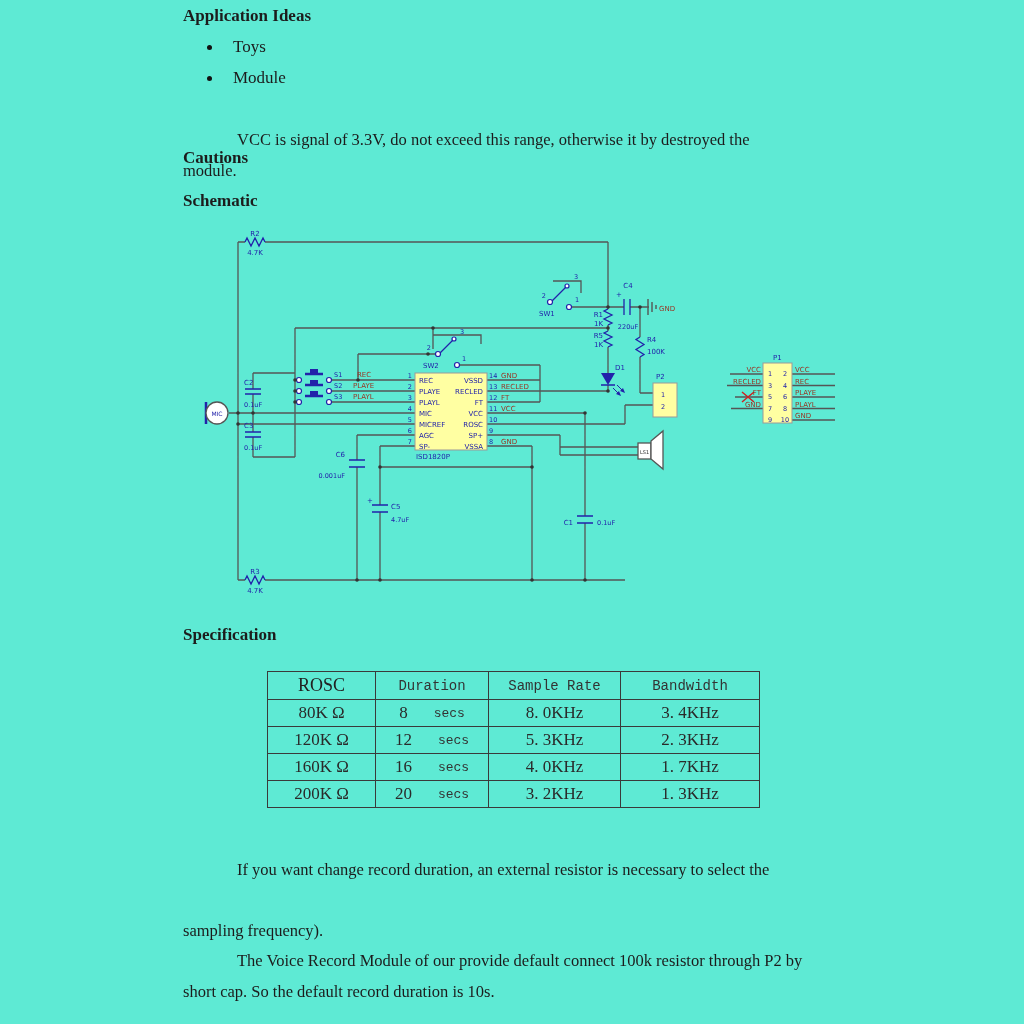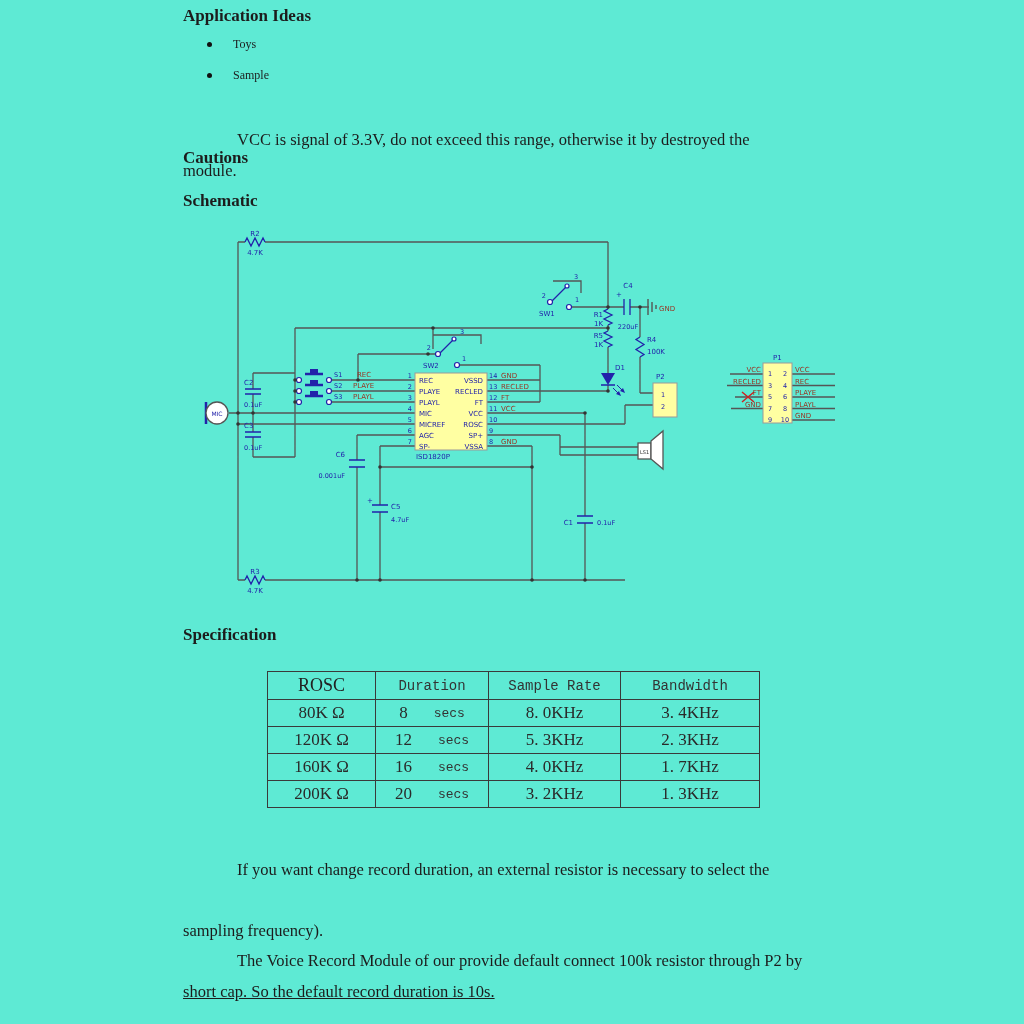--- a/index.html
+++ b/index.html
@@ -3,21 +3,21 @@
 <meta charset="utf-8">
 <style>
   html,body{margin:0;padding:0;background:#fff;}
   #page{position:relative;width:1024px;height:1024px;background:#5eead4;overflow:hidden;
         font-family:"Liberation Serif",serif;color:#1c1c1c;}
   .abs{position:absolute;}
   .h{font-weight:bold;font-size:17px;}
   .body-line{font-size:16.5px;white-space:nowrap;}
   .bullet-row{display:flex;align-items:center;}
   .bullet-dot{width:5px;height:5px;border-radius:50%;background:#111;margin-right:21px;}
-  .bullet-text{font-size:12px;}
+  .bullet-text{font-size:17px;}
   
   #spec-table{border-collapse:collapse;table-layout:fixed;}
   #spec-table th,#spec-table td{border:1.6px solid #3a3a3a;padding:0;text-align:center;vertical-align:middle;}
   #spec-table th{height:27px;font-weight:normal;}
   #spec-table td{height:26px;}
   .th-rosc{font-family:"Liberation Serif",serif;font-size:18px;color:#222;}
   .th-mono{font-family:"Liberation Mono",monospace;font-size:14px;color:#333;}
   .td-rosc,.td-val{font-family:"Liberation Serif",serif;font-size:17px;color:#2a2a2a;}
   .dur-cell{display:flex;align-items:center;justify-content:center;gap:14px;}
   .dur-num{font-family:"Liberation Serif",serif;font-size:17px;color:#2a2a2a;}
@@ -31,21 +31,21 @@
 <div id="page">
 
   <div class="abs h" style="top:6px;left:183px;">Application Ideas</div>
 
   <div class="abs bullet-row" style="top:37px;left:207px;">
     <span class="bullet-dot"></span>
     <span class="bullet-text">Toys</span>
   </div>
   <div class="abs bullet-row" style="top:68px;left:207px;">
     <span class="bullet-dot"></span>
-    <span class="bullet-text">Sample</span>
+    <span class="bullet-text">Module</span>
   </div>
 
   <div class="abs h" style="top:100px;left:183px;margin-top:48px;">Cautions</div>
   <div class="abs body-line" style="top:130px;left:237px;">VCC is signal of 3.3V, do not exceed this range, otherwise it by destroyed the</div>
   <div class="abs body-line" style="top:161px;left:183px;">module.</div>
 
   <div class="abs h" style="top:191px;left:183px;">Schematic</div>
 
   <svg id="sch" class="abs" style="top:225px;left:195px;" width="640" height="380" viewBox="0 0 640 380">
 
@@ -316,15 +316,15 @@
           </td>
           <td class="td-val">3. 2KHz</td>
           <td class="td-val">1. 3KHz</td>
         </tr>
       </tbody>
   </table>
 
   <div class="abs body-line" style="top:860px;left:237px;">If you want change record duration, an external resistor is necessary to select the</div>
   <div class="abs body-line" style="top:921px;left:183px;">sampling frequency).</div>
   <div class="abs body-line" style="top:951px;left:237px;">The Voice Record Module of our provide default connect 100k resistor through P2 by</div>
-  <div class="abs body-line" style="top:982px;left:183px;text-decoration:underline;">short cap. So the default record duration is 10s.</div>
+  <div class="abs body-line" style="top:982px;left:183px;">short cap. So the default record duration is 10s.</div>
 
 </div>
 
 </body></html>

